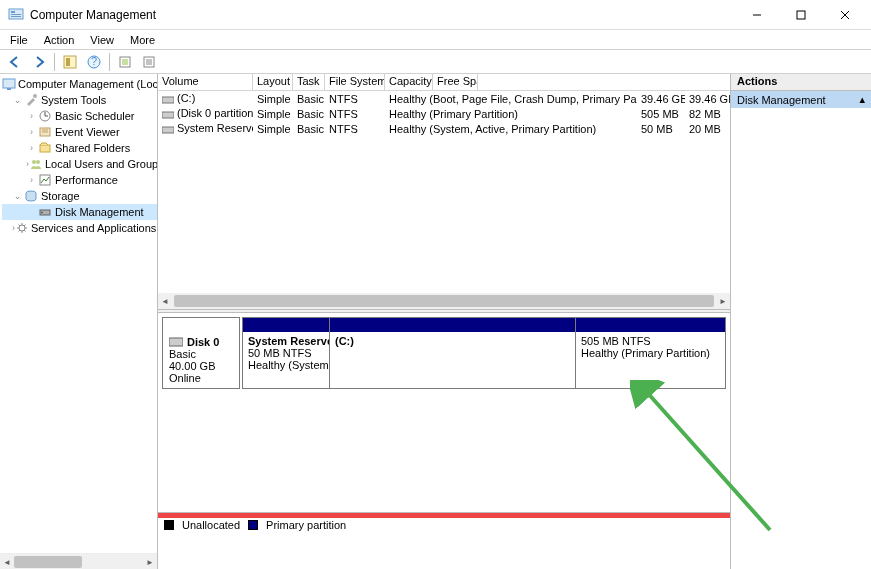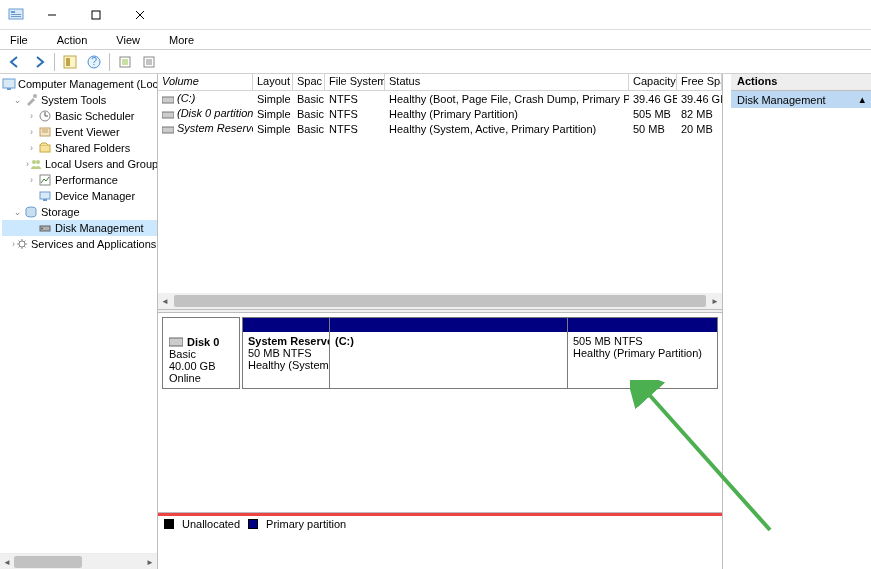--- a/index.html
+++ b/index.html
@@ -7,21 +7,21 @@
 
 
 .titlebar { height: 30px; display: flex; align-items: center; padding: 0 4px; border-bottom: 1px solid #ddd; }
 .titlebar .app-icon { width: 16px; height: 16px; margin: 0 6px 0 4px; display:inline-block; }
 .titlebar .title { flex: 1; font-size: 12px; }
 .titlebar .win-controls { display: flex; }
 .titlebar .win-btn { width: 44px; height: 28px; display: flex; align-items: center; justify-content: center; }
 .titlebar .win-btn svg { width: 10px; height: 10px; }
 
 
-.menubar { height: 19px; display: flex; align-items: center; padding: 0 2px; gap: 13px; }
+.menubar { height: 19px; display: flex; align-items: center; padding: 0 2px; }
 .menubar .menu-item { padding: 2px 8px; }
 .menubar-sep { height:1px; background:#d0d0d0; }
 
 
 .toolbar { height: 24px; display: flex; align-items: center; padding: 1px 4px; gap: 2px; border-bottom: 1px solid #d0d0d0; }
 .toolbar .tbtn { width: 22px; height: 22px; display: flex; align-items: center; justify-content: center; border:1px solid transparent; }
 .toolbar .tsep { width:1px; height:18px; background:#c0c0c0; margin:0 2px; }
 
 
 .workspace { display: flex; height: calc(569px - 30px - 19px - 1px - 24px); }
@@ -37,46 +37,46 @@
 .tree-hscroll { height:16px; border-top:1px solid #ededed; background:#f0f0f0; position:relative; }
 .tree-hscroll .thumb { position:absolute; left:14px; top:2px; height:12px; width:68px; background:#c2c2c2; border-radius:2px;}
 .tree-hscroll .arrow { position:absolute; top:0; width:14px; height:16px; display:flex; align-items:center; justify-content:center; color:#606060; font-size:8px;}
 .tree-hscroll .arrow.left{left:0;} .tree-hscroll .arrow.right{right:0;}
 
 .center-pane { flex:1; border-right:1px solid #bdbdbd; display:flex; flex-direction:column; overflow:hidden;}
 .vol-header { display:flex; height:17px; background:#fff; border-bottom:1px solid #d4d4d4;}
 .vol-header .col { border-right:1px solid #d4d4d4; padding:1px 4px; overflow:hidden; white-space:nowrap; font-size:11px; }
 .vol-row { display:flex; height:15px; align-items:center; }
 .vol-row .col { padding:0 4px; overflow:hidden; white-space:nowrap; font-size:11px; }
-.col-volume{width:95px;font-style:italic;} .col-layout{width:40px;} .col-type{width:32px;} .col-fs{width:60px;} .col-status{flex:1;} .col-cap{width:48px; text-align:left;} .col-free{width:45px;}
+.col-volume{width:95px;} .col-layout{width:40px;} .col-type{width:32px;} .col-fs{width:60px;} .col-status{flex:1;} .col-cap{width:48px; text-align:left;} .col-free{width:45px;}
 .vol-row .drive-icon{width:12px;height:10px;display:inline-block; margin-right:3px; vertical-align:middle;}
 .vol-list{ height:218px; position:relative; }
 .vol-hscroll { position:absolute; left:0; right:0; bottom:0; height:16px; background:#f0f0f0; }
 .vol-hscroll .arrow{position:absolute;top:0;width:14px;height:16px;display:flex;align-items:center;justify-content:center;color:#606060;font-size:8px;}
 .vol-hscroll .arrow.left{left:0;} .vol-hscroll .arrow.right{right:0;}
 .vol-hscroll .thumb{position:absolute; left:16px; right:16px; top:2px; height:12px; background:#c2c2c2; border-radius:2px;}
 
 .splitter { height:4px; background:#f0f0f0; border-top:1px solid #bdbdbd; border-bottom:1px solid #bdbdbd; cursor:row-resize;}
 
 .disk-pane { height:200px; border-bottom:1px solid #bdbdbd; overflow:hidden;}
 .disk-row { display:flex; margin:4px; height:72px; }
 .disk-label { width:78px; border:1px solid #7a7a7a; padding:18px 6px; }
 .disk-label .dicon{ display:flex; align-items:center; gap:4px; font-weight:bold;}
 .disk-parts { flex:1; display:flex; gap:0; }
 .disk-part { border:1px solid #7a7a7a; border-left:none; display:flex; flex-direction:column; }
 .disk-part:first-child{border-left:1px solid #7a7a7a; margin-left:2px;}
 .disk-part .stripe { height:14px; background:#000080; }
 .disk-part .pbody { padding:3px 5px; flex:1; overflow:hidden; white-space:nowrap;}
 .disk-part .pname{font-weight:bold;}
 
-.legend { height:18px; border-top:3px solid #ef4444; display:flex; align-items:center; padding:0 6px; gap:8px;}
+.legend { height:18px; border-top:5px solid #ef4444; display:flex; align-items:center; padding:0 6px; gap:8px;}
 .legend .sw{width:10px;height:10px; display:inline-block; border:1px solid #000;}
 .legend .sw.black{background:#000;} .legend .sw.blue{background:#000080;}
 
-.actions-pane { width:140px; display:flex; flex-direction:column;margin-left:8px;}
+.actions-pane { width:140px; display:flex; flex-direction:column;}
 .actions-header{ height:17px; background:#eeeeee; border-bottom:1px solid #bdbdbd; padding:1px 6px; font-weight:bold;}
 .actions-section{ background:#bcd8f3; padding:2px 6px; font-weight:500; display:flex; align-items:center; justify-content:space-between;}
 .actions-item{ padding:4px 14px; display:flex; align-items:center; justify-content:space-between;}
 
 .green-arrow { position:absolute; left:630px; top:380px; pointer-events:none; }
 
 
 svg { display:block; }
 </style>
 </head>
@@ -84,20 +84,21 @@
 
 <div class="titlebar">
   <span class="app-icon">
     <svg width="16" height="16" viewBox="0 0 16 16">
         <rect x="1" y="2" width="14" height="10" fill="#d9eaf7" stroke="#6a9bd1"></rect>
         <rect x="3" y="4" width="4" height="2" fill="#6a9bd1"></rect>
         <rect x="3" y="7" width="10" height="1" fill="#6a9bd1"></rect>
         <rect x="3" y="9" width="10" height="1" fill="#6a9bd1"></rect>
       </svg>
   </span>
+  <span class="title">Computer Management</span>
   <div class="win-controls">
     <div class="win-btn">
         <svg viewBox="0 0 10 10">
           <line x1="1" y1="5" x2="9" y2="5" stroke="#000"></line>
         </svg>
       </div>
     <div class="win-btn">
         <svg viewBox="0 0 10 10">
           <rect x="1" y="1" width="8" height="8" fill="none" stroke="#000"></rect>
         </svg>
@@ -230,30 +231,20 @@
       <div class="tree-row tree-indent-2">
         <span class="twist">›</span>
         <span class="ticon">
             <svg width="14" height="14">
               <rect x="2" y="2" width="10" height="10" fill="#fff" stroke="#888"></rect>
               <polyline points="3,10 6,6 8,8 11,4" fill="none" stroke="#3a8030"></polyline>
             </svg>
           </span>
         <span class="tlabel">Performance</span>
       </div>
-      <div class="tree-row tree-indent-2">
-        <span class="twist"></span>
-        <span class="ticon">
-            <svg width="14" height="14">
-              <rect x="2" y="3" width="10" height="7" fill="#d9eaf7" stroke="#6a9bd1"></rect>
-              <rect x="5" y="10" width="4" height="2" fill="#6a9bd1"></rect>
-            </svg>
-          </span>
-        <span class="tlabel">Device Manager</span>
-      </div>
       <div class="tree-row tree-indent-1">
         <span class="twist">⌄</span>
         <span class="ticon">
             <svg width="14" height="14">
               <ellipse cx="7" cy="4" rx="5" ry="2" fill="#c8dff0" stroke="#6a9bd1"></ellipse>
               <path d="M2 4v6a5 2 0 0 0 10 0V4" fill="#c8dff0" stroke="#6a9bd1"></path>
             </svg>
           </span>
         <span class="tlabel">Storage</span>
       </div>
@@ -283,23 +274,22 @@
       <div class="thumb"></div>
       <div class="arrow right">►</div>
     </div>
   </div>
 
   <div class="center-pane">
 
     <div class="vol-header">
       <div class="col col-volume">Volume</div>
       <div class="col col-layout">Layout</div>
-      <div class="col col-type">Spac</div>
+      <div class="col col-type">Task</div>
       <div class="col col-fs">File System</div>
-      <div class="col col-status">Status</div>
       <div class="col col-cap">Capacity</div>
       <div class="col col-free">Free Spac</div>
     </div>
     <div class="vol-list">
       <div class="vol-row">
         <div class="col col-volume"><span class="drive-icon"><svg width="12" height="10">
                 <rect x="0" y="2" width="12" height="6" fill="#ccc" stroke="#777"></rect>
               </svg></span><span>(C:)</span></div>
         <div class="col col-layout">Simple</div>
         <div class="col col-type">Basic</div>

